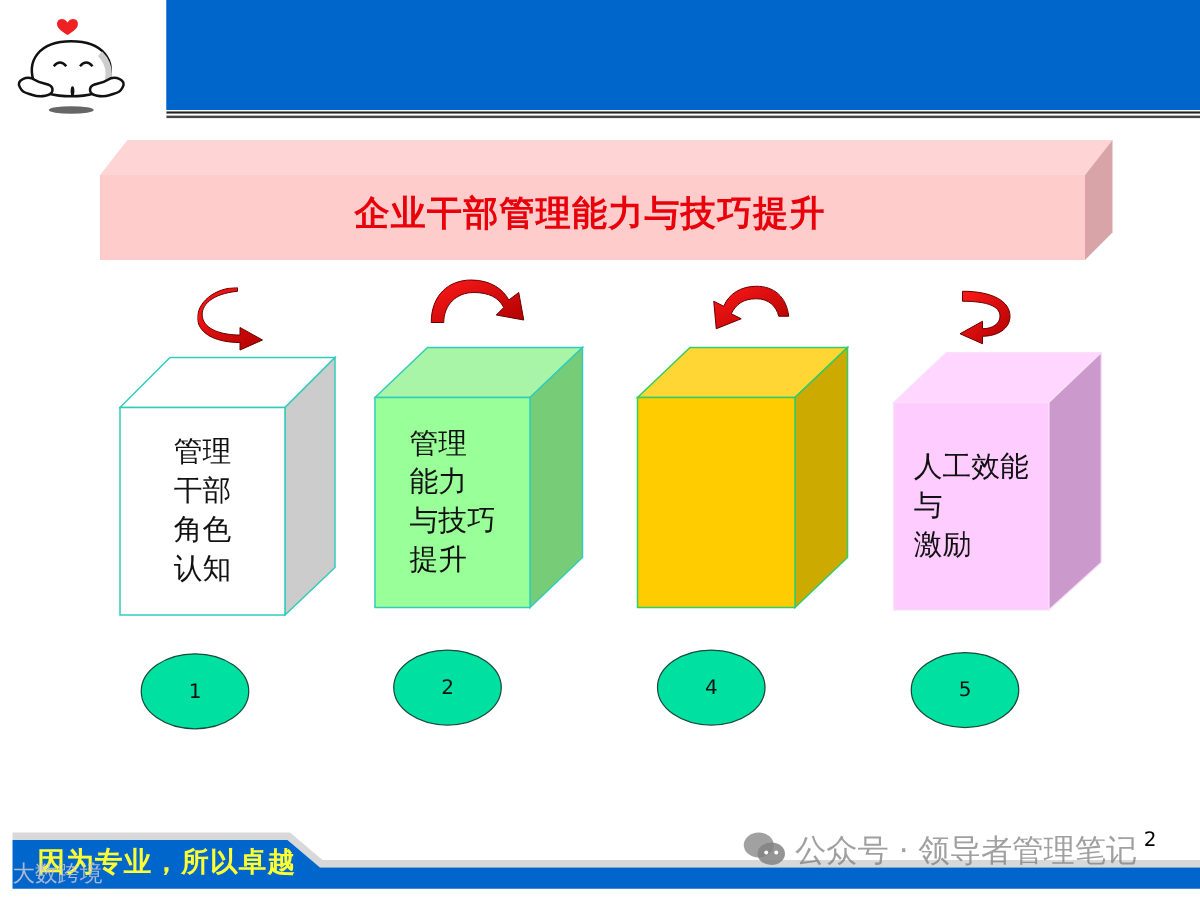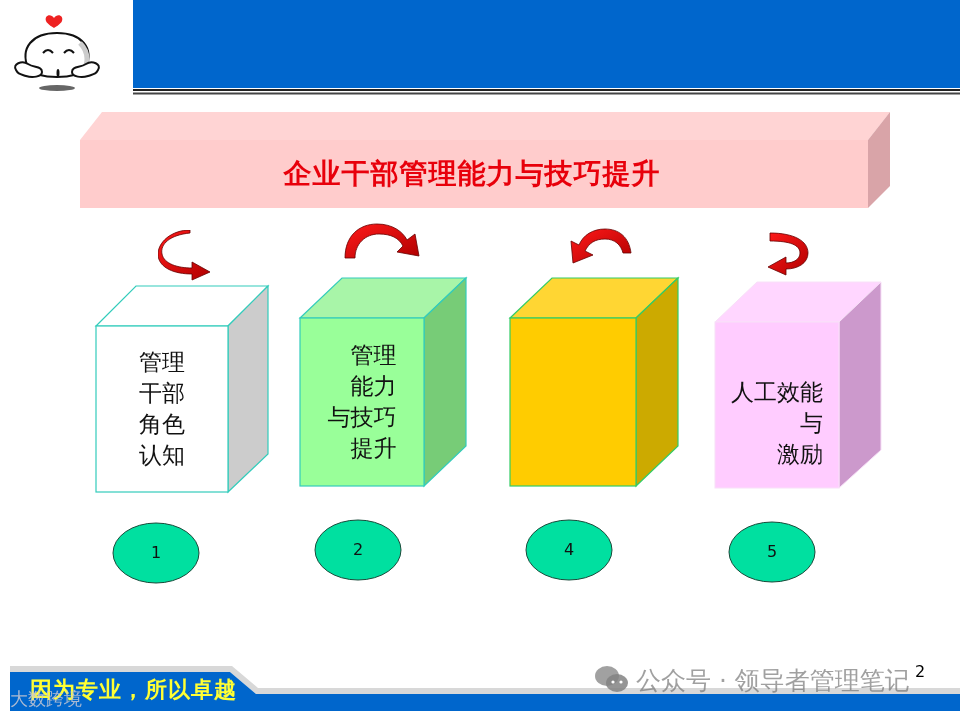--- a/index.html
+++ b/index.html
@@ -2,24 +2,24 @@
 <html><head>
 <meta charset="utf-8">
 <style>
   html, body { margin:0; padding:0; }
   body { width:960px; height:720px; background:#ffffff; position:relative; overflow:hidden; font-family:"DejaVu Sans", sans-serif; }
   .abs { position:absolute; }
   #header-bar { left:133px; top:0; width:827px; height:88px; background:#0066cc; }
   #header-rule { left:133px; top:89px; width:827px; height:6px; }
   #mascot { left:10px; top:8px; width:95px; height:84px; }
   #banner { left:76px; top:110px; width:816px; height:102px; }
-  #banner-title { left:80px; top:140px; width:784px; height:68px; line-height:68px; text-align:center; color:#e8000b; font-size:28px; font-weight:bold; letter-spacing:1px; font-family:Liberation Sans, sans-serif; }
+  #banner-title { left:80px; top:140px; width:784px; height:68px; line-height:68px; text-align:center; color:#e8000b; font-size:28px; font-weight:bold; letter-spacing:1px; font-family:Liberation Mono, monospace; }
   .cube { position:absolute; }
   .cube svg { position:absolute; left:0; top:0; }
-  .cube-text { position:absolute; display:flex; align-items:center; justify-content:center; text-align:right; color:#111; font-size:23px; line-height:31px; white-space:pre-line; font-family:"DejaVu Sans", sans-serif; }
+  .cube-text { position:absolute; display:flex; align-items:center; justify-content:center; text-align:left; color:#111; font-size:23px; line-height:31px; white-space:pre-line; font-family:"DejaVu Sans", sans-serif; }
   .arrow { position:absolute; }
   .step { position:absolute; width:88px; height:62px; }
   .step svg { position:absolute; left:0; top:0; }
   .step-num { position:absolute; left:0; top:0; width:88px; height:62px; line-height:62px; text-align:center; font-size:16px; color:#111; font-family:"DejaVu Sans", sans-serif; }
   #footer { left:0; top:660px; width:960px; height:60px; }
   #footer-slogan { left:30px; top:675px; font-size:22px; font-weight:bold; color:#ffff33; letter-spacing:1px; font-family:"DejaVu Sans", sans-serif; }
   #footer-watermark-left { left:10px; top:687px; font-size:18px; color:rgba(200,200,210,0.85); font-family:"DejaVu Sans", sans-serif;text-align:center; }
   #footer-watermark-right { left:636px; top:664px; font-size:25px; color:rgba(120,120,120,0.7); font-family:"DejaVu Sans", sans-serif; }
   #wechat-icon { left:594px; top:664px; width:36px; height:30px; }
   #page-number { left:915px; top:662px; font-size:16px; color:#000; font-family:"DejaVu Sans", sans-serif; }
@@ -84,21 +84,21 @@
     <rect x="2" y="42" width="126" height="168" fill="#ffcc00" stroke="#33cc66" stroke-width="1.2"></rect>
   </svg>
 </div>
 
 <div class="cube" style="left:713px;top:280px;width:170px;height:210px;">
   <svg width="170" height="210">
     <polygon points="2,42 44,2 168,2 126,42" fill="#ffd6ff" stroke="#f8e0f8" stroke-width="1"></polygon>
     <polygon points="126,42 168,2 168,170 126,208" fill="#cc99cc" stroke="#f8e0f8" stroke-width="1"></polygon>
     <rect x="2" y="42" width="124" height="166" fill="#ffccff" stroke="#f8e0f8" stroke-width="1"></rect>
   </svg>
-  <div class="cube-text" style="left:2px;top:60px;width:124px;height:166px;">人工效能
+  <div class="cube-text" style="left:2px;top:42px;width:124px;height:166px;">人工效能
 与
 激励</div>
 </div>
 
 <svg class="arrow" style="left:158px;top:230px;" width="56" height="52">
   <defs>
       <linearGradient id="ag1" x1="0" y1="0" x2="1" y2="1">
         <stop offset="0" stop-color="#ff1a1a"></stop>
         <stop offset="1" stop-color="#b00000"></stop>
       </linearGradient>

